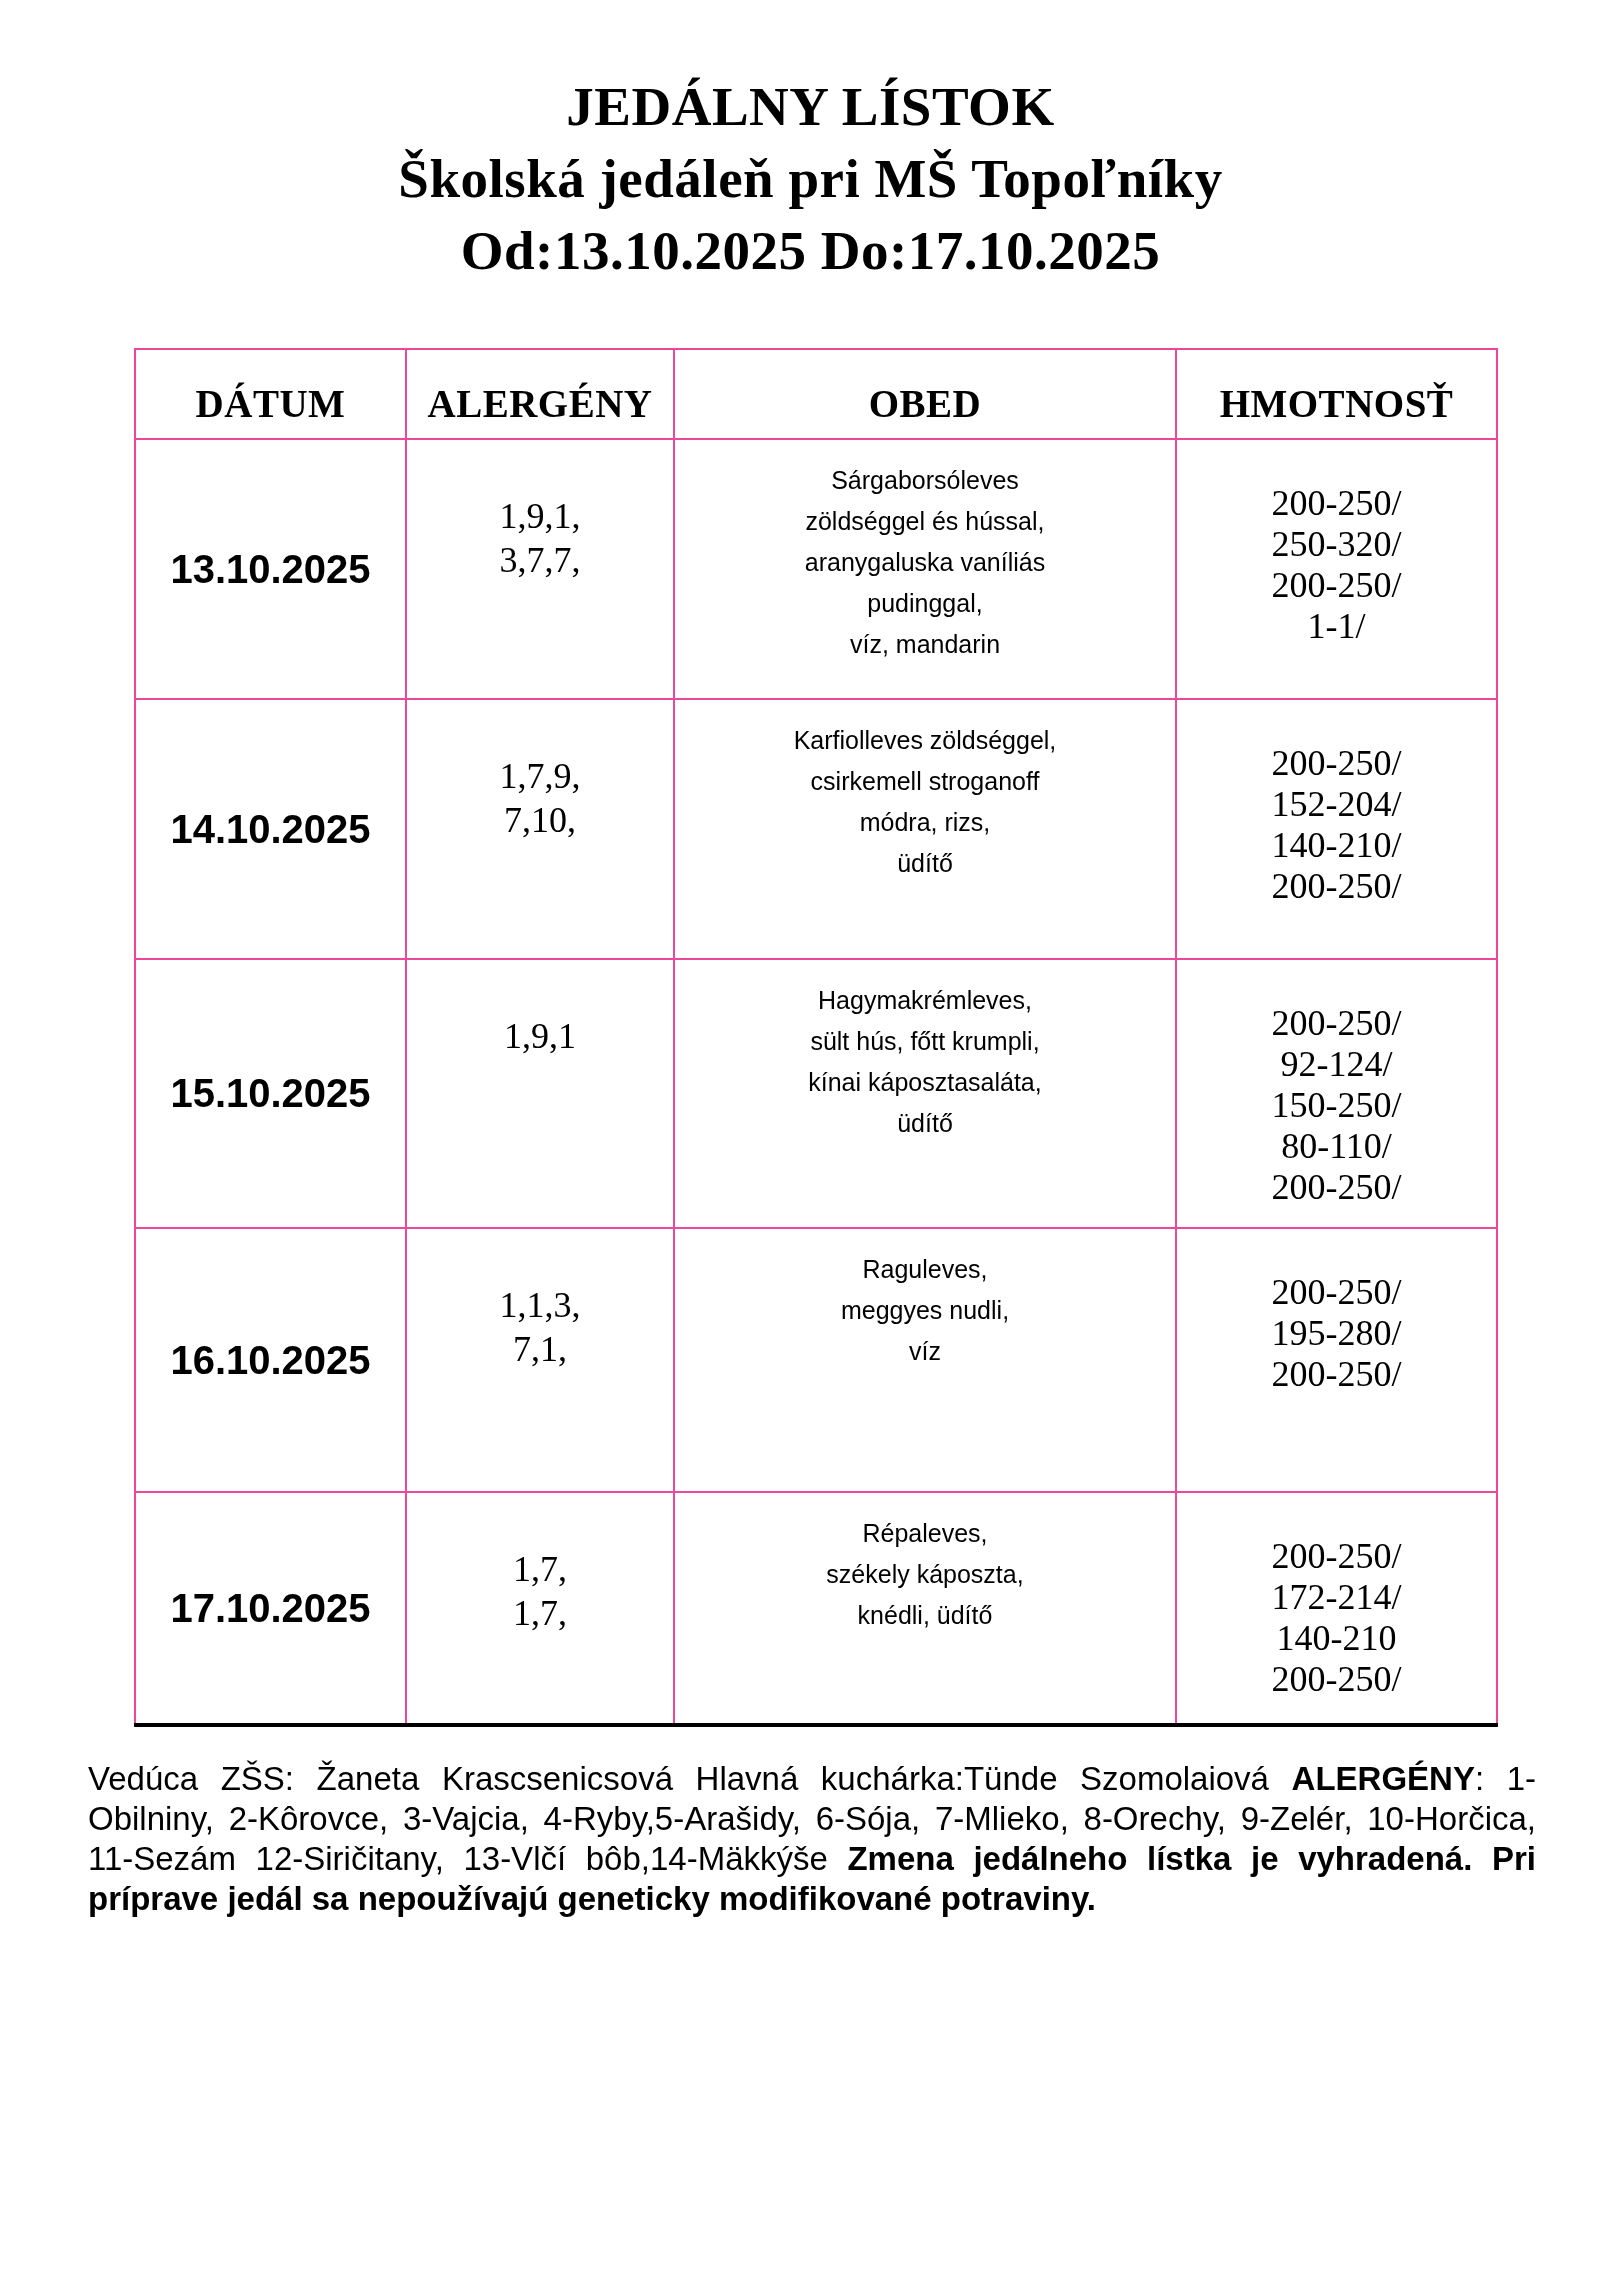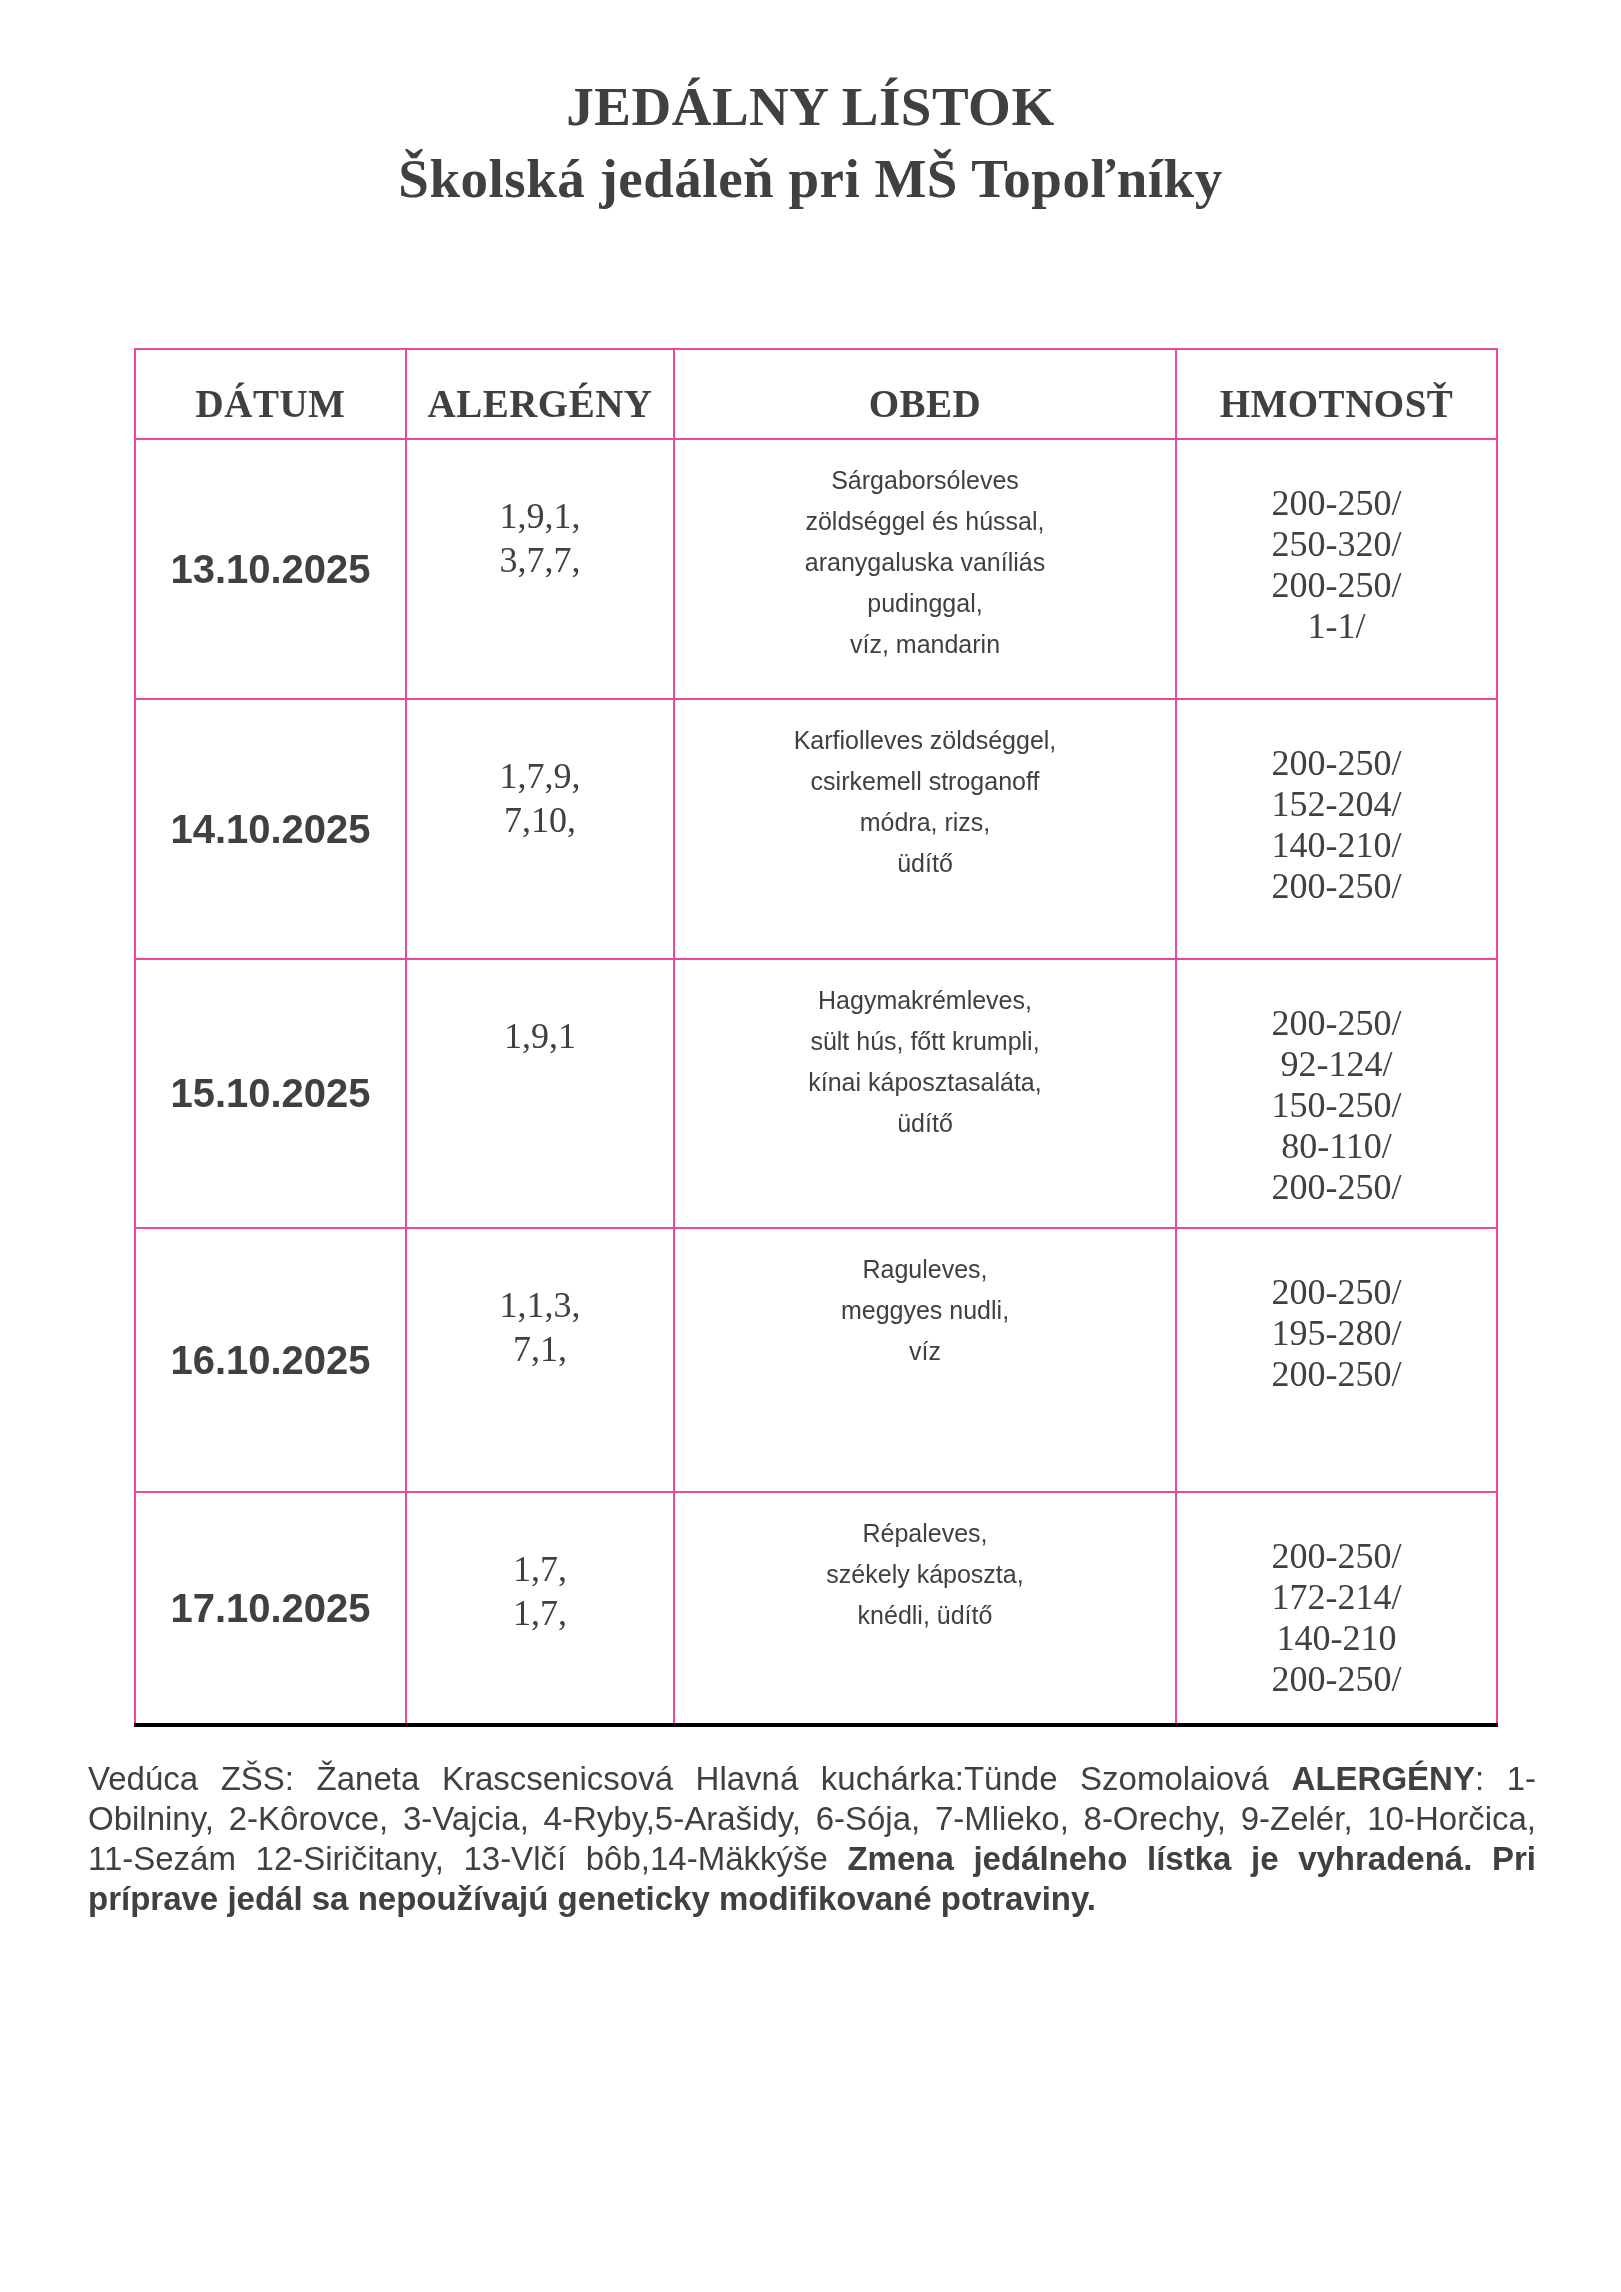--- a/index.html
+++ b/index.html
@@ -5,21 +5,21 @@
   html, body {
     margin: 0;
     padding: 0;
     background: #ffffff;
   }
   .page {
     position: relative;
     width: 1621px;
     height: 2068px;
     background: #ffffff;
-    color: #404040;
+    color: #000000;
     overflow: hidden;
   }
 
   
   .title-block {
     position: absolute;
     top: 71px;
     left: 0;
     width: 100%;
     text-align: center;
@@ -107,20 +107,21 @@
   }
 </style>
 </head>
 <body>
 
 <div class="page">
 
   <div class="title-block">
     <div>JEDÁLNY LÍSTOK</div>
     <div>Školská jedáleň pri MŠ Topoľníky</div>
+    <div>Od:13.10.2025 Do:17.10.2025</div>
   </div>
 
   <table class="menu-table">
     <colgroup>
       <col style="width:271px">
       <col style="width:268px">
       <col style="width:502px">
       <col style="width:321px">
     </colgroup>
     <thead>

